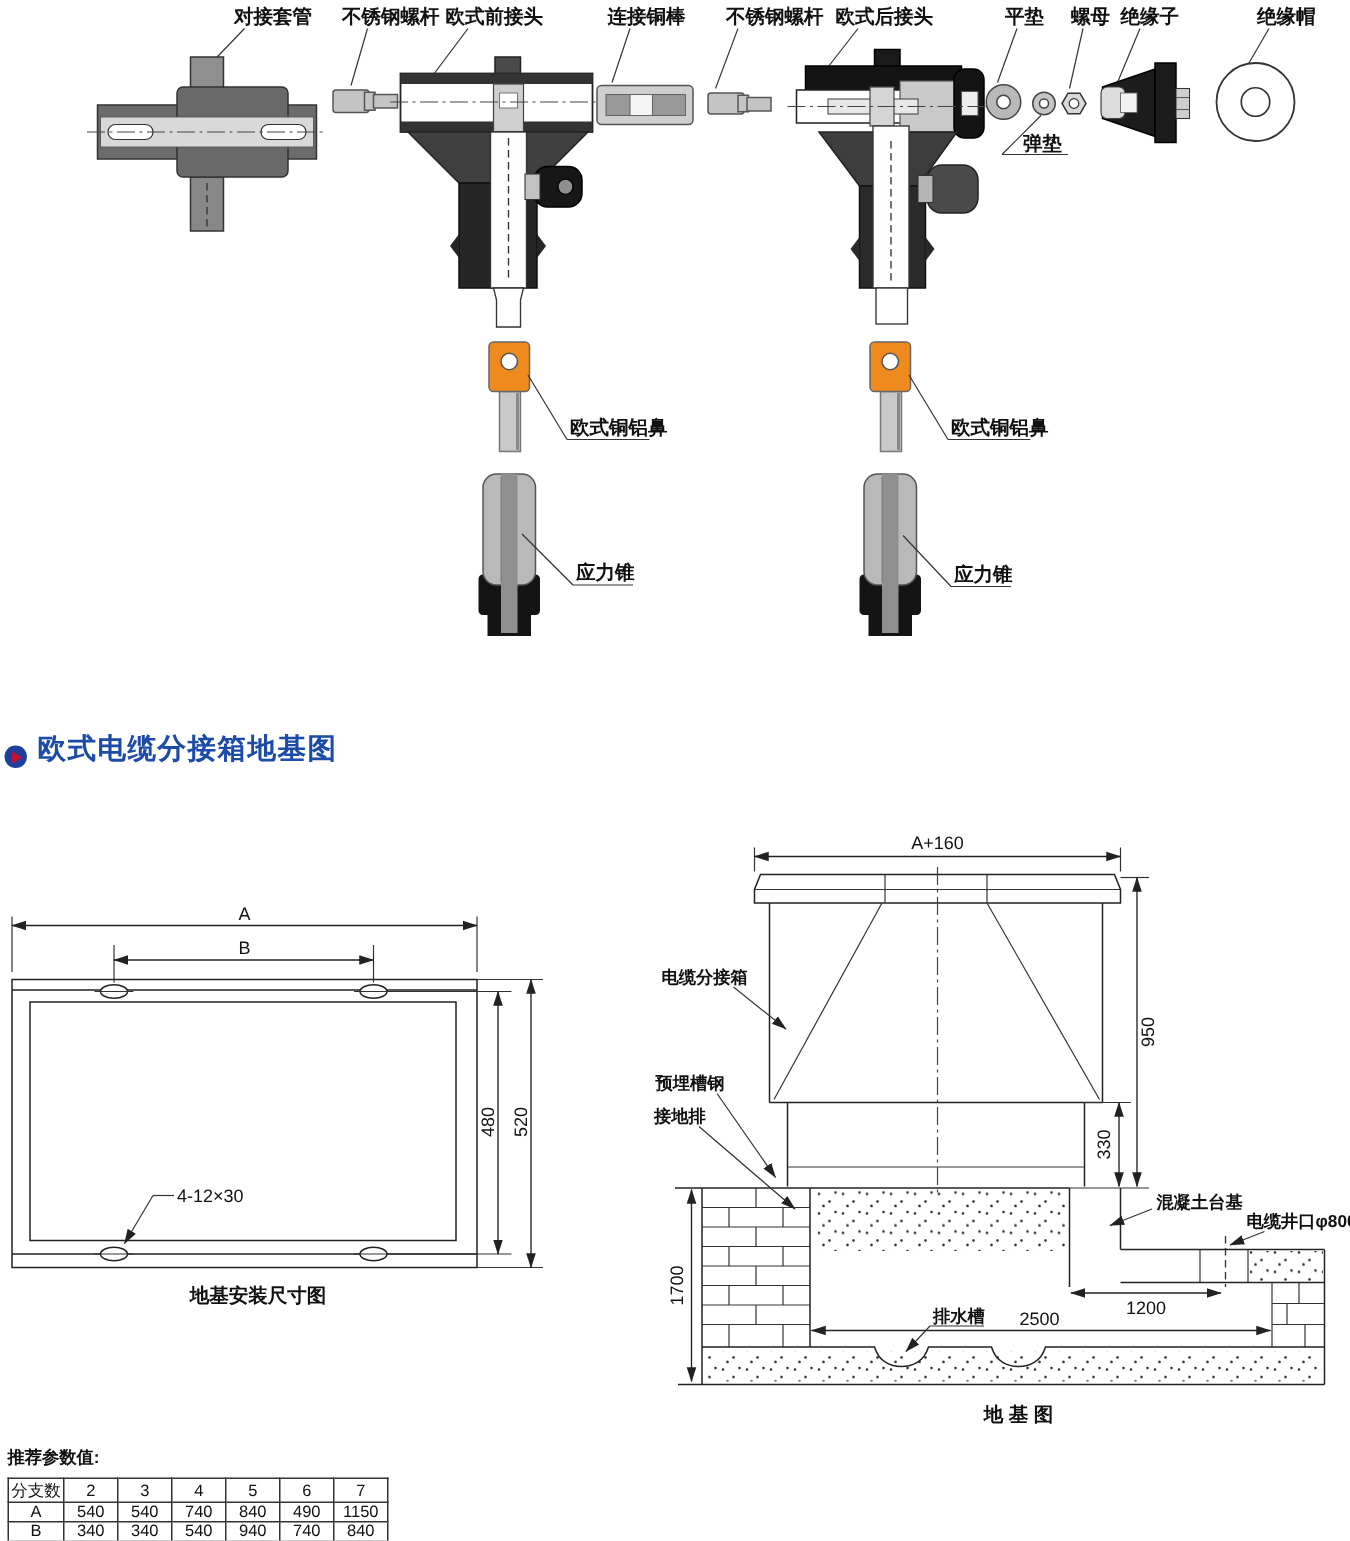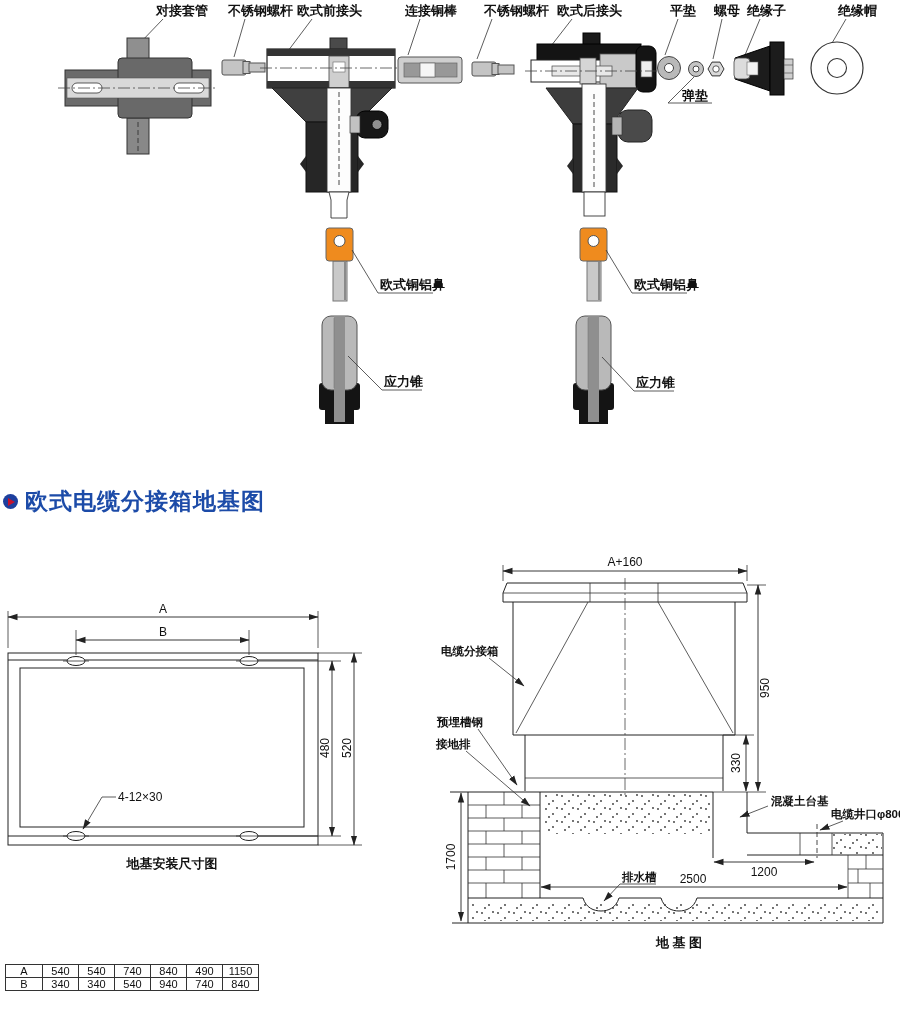--- a/index.html
+++ b/index.html
@@ -9,22 +9,22 @@
   svg text{font-family:"Liberation Sans","DejaVu Sans",sans-serif;fill:#111;}
   .pl{font-size:13px;font-weight:bold;}          
   .al{font-size:11.5px;font-weight:bold;}        
   .dt{font-size:12px;}                           
   .cap{font-size:13px;font-weight:bold;}
   .ln{stroke:#222;stroke-width:1;fill:none;}
   .thin{stroke:#333;stroke-width:.8;fill:none;}
   .dim{stroke:#222;stroke-width:.9;fill:none;}
   .cl{stroke:#444;stroke-width:.8;fill:none;stroke-dasharray:12 3 2 3;}
   .dsh{stroke:#333;stroke-width:.9;fill:none;stroke-dasharray:5 3;}
-  .heading{position:absolute;left:3px;top:486px;display:flex;align-items:center;
-           color:#1c4ba8;font-size:23px;font-weight:bold;letter-spacing:1px;}
+  .heading{position:absolute;left:3px;top:486px;display:flex;align-items:flex-end;
+           color:#1c4ba8;font-size:19px;font-weight:bold;letter-spacing:1px;}
   .bullet{width:15px;height:15px;border-radius:50%;background:#1d3f9e;
           position:relative;margin-right:7px;flex:none;}
   .bullet .tri{position:absolute;left:5px;top:3.5px;width:0;height:0;
           border-left:7px solid #c4122f;border-top:4px solid transparent;
           border-bottom:4px solid transparent;}
   .params{position:absolute;left:5px;top:964px;font-size:11px;color:#111;}
   .params-title{font-weight:bold;margin-bottom:6px;font-size:11.5px;}
   .params table{border-collapse:collapse;}
   .params td{border:1px solid #333;width:33px;height:11px;text-align:center;
              padding:0 1px;font-size:11px;}
@@ -390,22 +390,32 @@
 
 <div class="heading">
   <span class="bullet">
         <span class="tri"></span>
       </span>
   <span>欧式电缆分接箱地基图</span>
 </div>
 
 
 <div class="params">
+  <div class="params-title">推荐参数值:</div>
   <table>
     <tbody>
+          <tr>
+      <td class="hd">分支数</td>
+      <td>2</td>
+      <td>3</td>
+      <td>4</td>
+      <td>5</td>
+      <td>6</td>
+      <td>7</td>
+    </tr>
     <tr>
       <td class="hd">A</td>
       <td>540</td>
       <td>540</td>
       <td>740</td>
       <td>840</td>
       <td>490</td>
       <td>1150</td>
     </tr>
     <tr>

